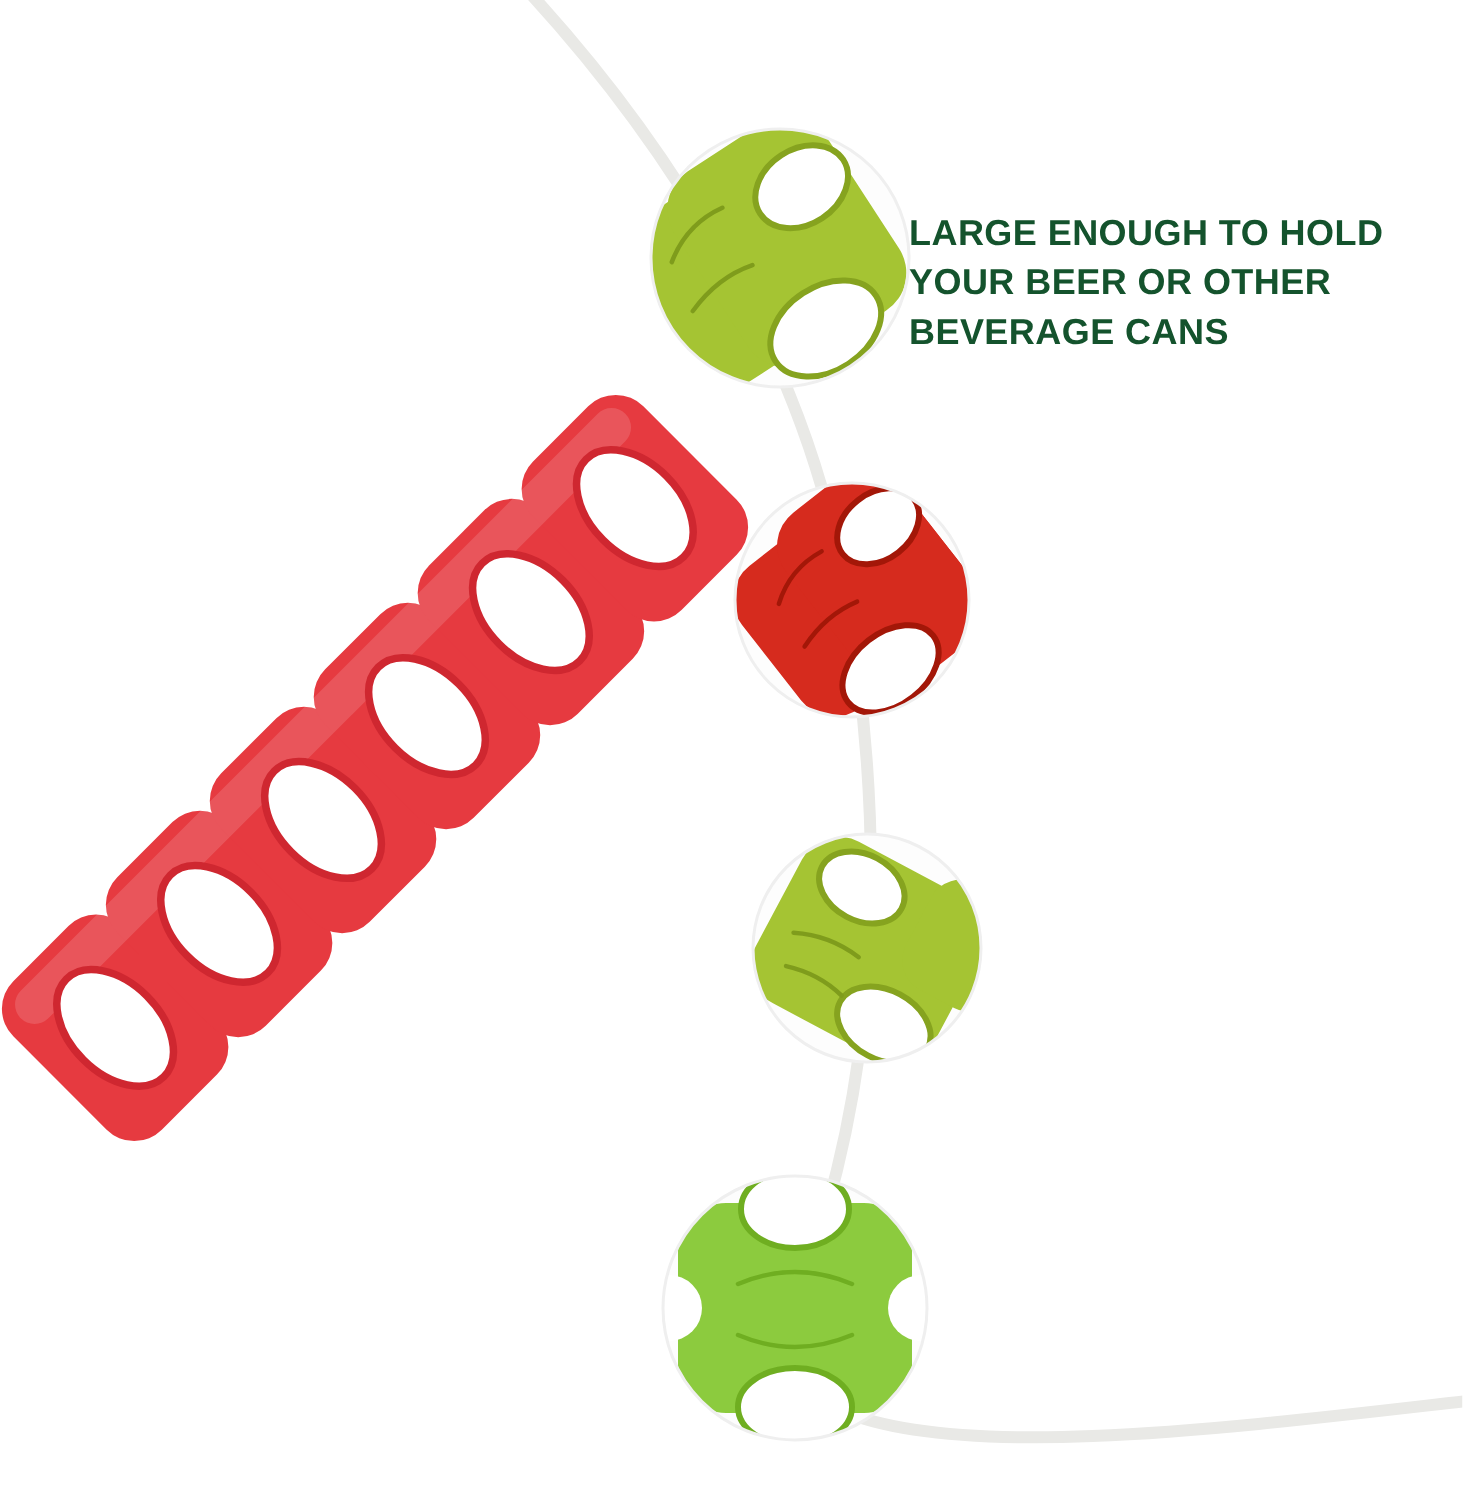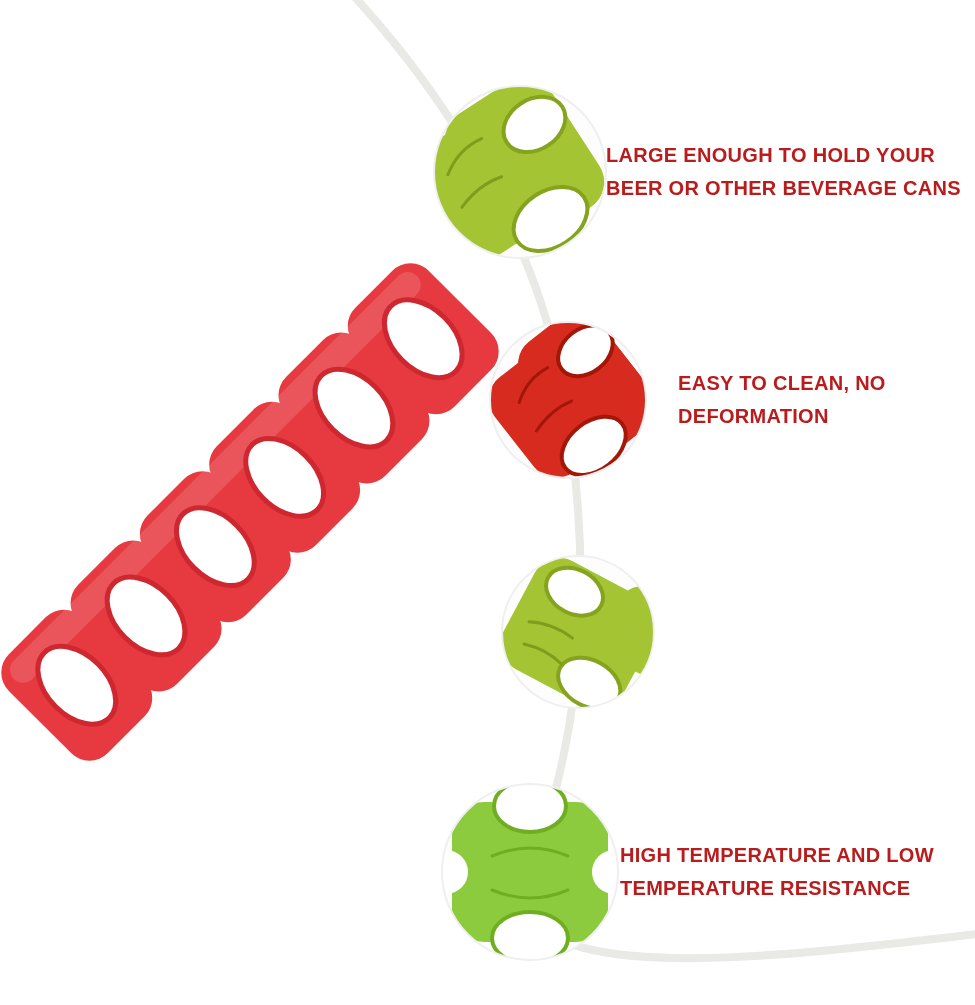--- a/index.html
+++ b/index.html
@@ -16,24 +16,24 @@
     overflow: hidden;
   }
   #scene {
     position: absolute;
     left: 0;
     top: 0;
   }
   .callout {
     position: absolute;
     font-weight: 700;
-    font-size: 20px;
+    font-size: 24px;
     line-height: 33px;
     letter-spacing: 0.3px;
-    color: #b91c1c;
+    color: #14532d;
     text-transform: uppercase;
   }
   .callout-1 { left: 606px; top: 139px; width: 365px; }
   .callout-2 { left: 678px; top: 367px; width: 262px; }
   .callout-3 { left: 680px; top: 607px; width: 255px; }
   .callout-4 { left: 620px; top: 839px; width: 350px; }
 </style>
 </head>
 <body>
 
@@ -132,16 +132,14 @@
           <circle cx="446" cy="872" r="22" fill="#ffffff"></circle>
           <circle cx="614" cy="872" r="22" fill="#ffffff"></circle>
           <path d="M492 856 q38 -16 76 0 M492 890 q38 16 76 0" fill="none" stroke="#6fae21" stroke-width="3" stroke-linecap="round"></path>
         </g>
       </g>
       <circle cx="530" cy="872" r="88" fill="none" stroke-width="2" stroke="#efefef"></circle>
     </g>
   </svg>
 
   <div class="callout callout-1">LARGE ENOUGH TO HOLD YOUR BEER OR OTHER BEVERAGE CANS</div>
-  <div class="callout callout-2">EASY TO CLEAN, NO DEFORMATION</div>
-  <div class="callout callout-4">HIGH TEMPERATURE AND LOW TEMPERATURE RESISTANCE</div>
 
 </div>
 
 </body></html>

